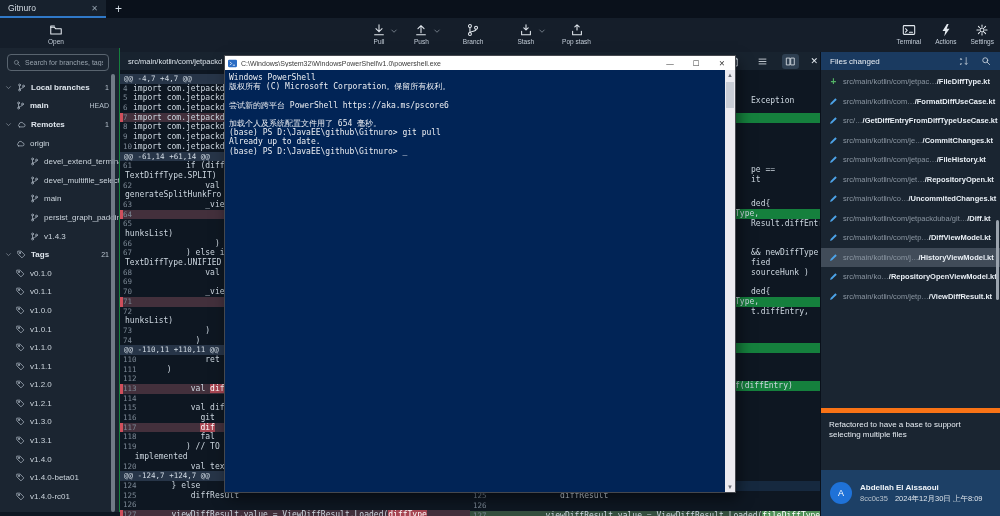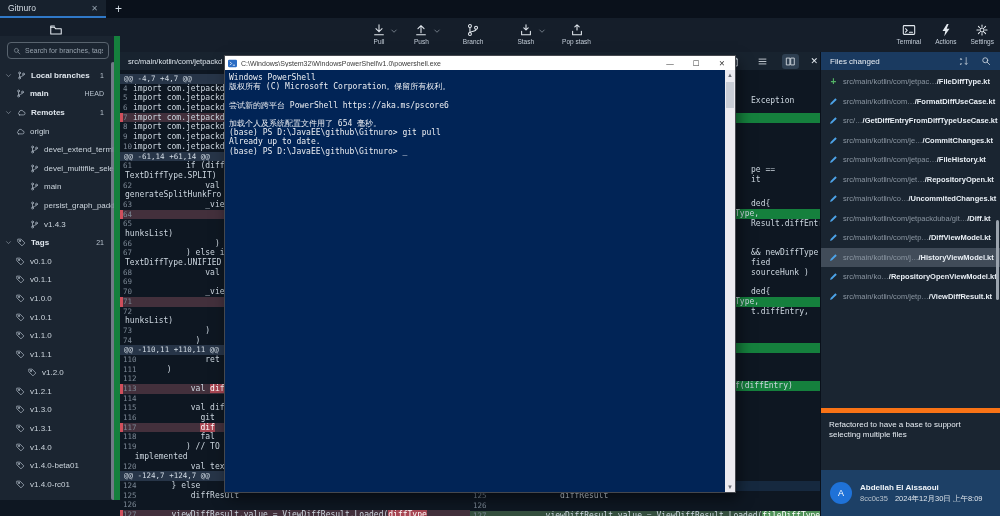--- a/index.html
+++ b/index.html
@@ -24,22 +24,22 @@
   .tlabel { font-size:6.5px; color:#c3cdd8; }
   .ticon svg { width:14px; height:14px; }
   .open-btn { position:absolute; left:48px; top:5px; }
   .tb-center { position:absolute; left:372px; top:5px; display:flex; align-items:flex-start; }
   .tb-right { position:absolute; right:6px; top:5px; display:flex; gap:14px; }
   .chev { margin:4px 2px 0 4px; color:#aab5c0; }
   .chev svg { width:8px; height:8px; }
   .gap14 { width:14px; } .gap20 { width:20px; }
 
   
-  .sidebar { position:absolute; left:0; top:36px; width:120px; height:464px;
-    background:#1b2531; border-right:6px solid #15803d; overflow:hidden; }
+  .sidebar { position:absolute; left:0; top:48px; width:120px; height:464px;
+    background:#1b2531; border-right:1px solid #15803d; overflow:hidden; }
   .searchbox { position:absolute; left:7px; top:6px; width:102px; height:17px;
     border:1px solid #59646f; border-radius:4px; display:flex; align-items:center;
     gap:4px; padding:0 5px; color:#97a2ad; }
   .searchbox svg { width:8px; height:8px; }
   .search-ph { font-size:7px; white-space:nowrap; overflow:hidden; }
   .tree { position:absolute; left:0; top:30px; right:0; bottom:0; }
   .trow { height:18.6px; display:flex; align-items:center; gap:5px;
     font-size:8px; color:#ccd5dd; white-space:nowrap; cursor:default; }
   .trow .icn { color:#b9c4cf; } .trow .icn svg { width:9px; height:9px; }
   .trow .chv { color:#aab5c0; } .trow .chv svg { width:7px; height:7px; }
@@ -428,21 +428,21 @@
       </div>
       <div class="trow" style="padding-left: 16px;">
         <span class="icn">
           <svg viewBox="0 0 16 16" fill="none" stroke="currentColor" stroke-width="1.2" stroke-linecap="round" stroke-linejoin="round">
             <path d="M2 2h5.2L14 8.8 8.8 14 2 7.2z"></path>
             <circle cx="5.2" cy="5.2" r=".9" fill="currentColor"></circle>
           </svg>
         </span>
         <span class="lbl">v1.1.1</span>
       </div>
-      <div class="trow" style="padding-left: 28px;">
+      <div class="trow" style="padding-left: 16px;">
         <span class="icn">
           <svg viewBox="0 0 16 16" fill="none" stroke="currentColor" stroke-width="1.2" stroke-linecap="round" stroke-linejoin="round">
             <path d="M2 2h5.2L14 8.8 8.8 14 2 7.2z"></path>
             <circle cx="5.2" cy="5.2" r=".9" fill="currentColor"></circle>
           </svg>
         </span>
         <span class="lbl">v1.2.0</span>
       </div>
       <div class="trow" style="padding-left: 16px;">
         <span class="icn">

